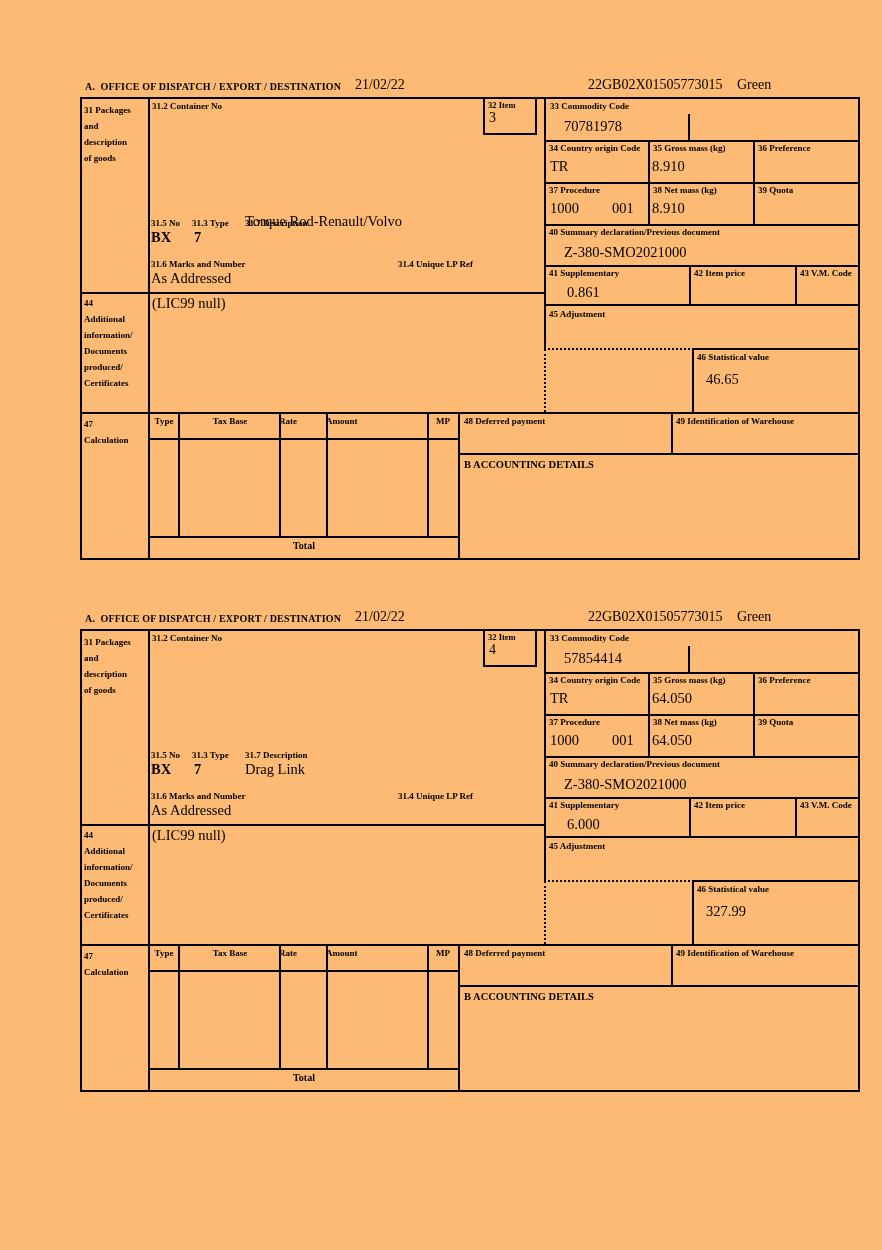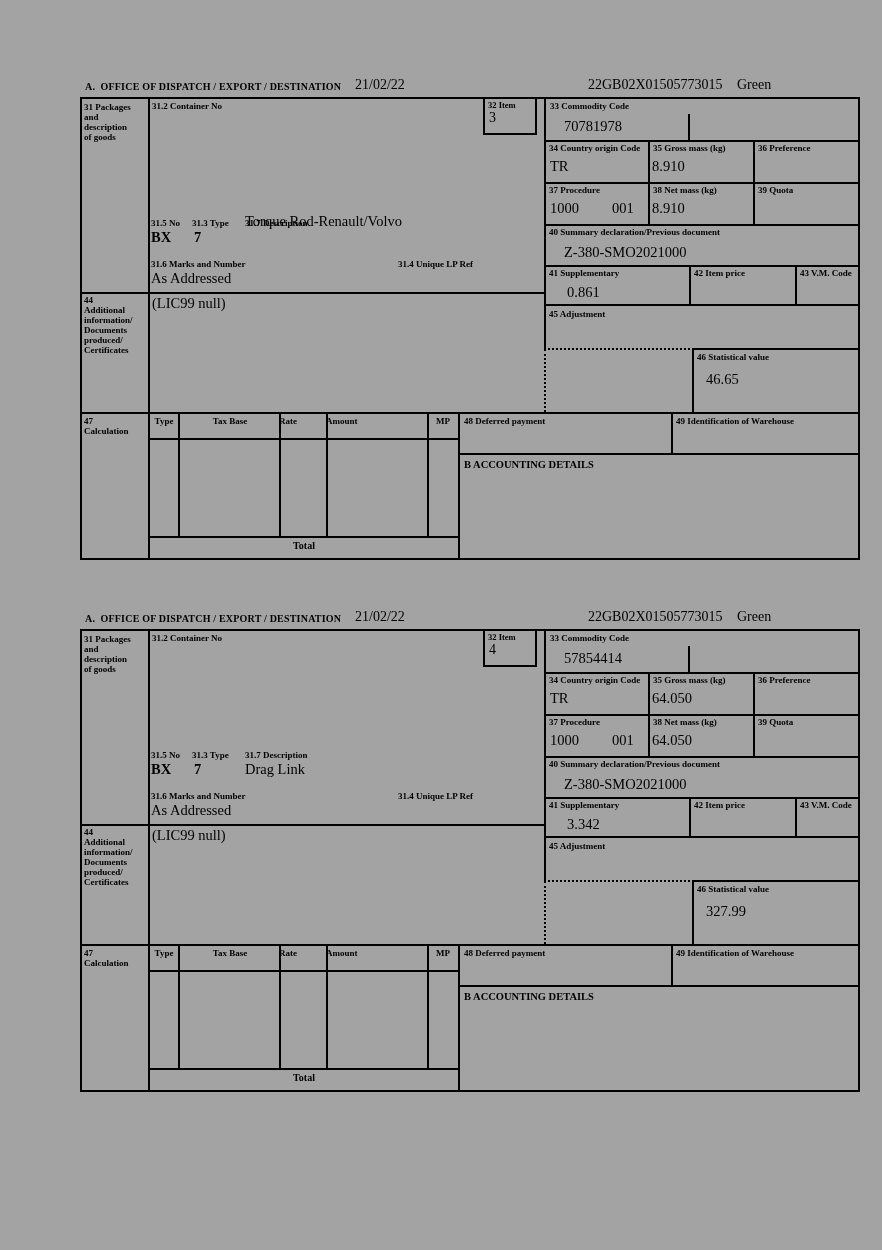--- a/index.html
+++ b/index.html
@@ -1,30 +1,30 @@
 <!DOCTYPE html>
 <html><head>
 <meta charset="utf-8">
 <style>
   html,body{margin:0;padding:0;background:#fff;}
-  #page{position:relative;width:882px;height:1250px;background:#a3a3a3;overflow:hidden;
+  #page{position:relative;width:882px;height:1250px;background:#fdba74;overflow:hidden;
         font-family:"Liberation Serif",serif;color:#000;}
   .decl{position:absolute;left:80px;width:781px;height:485px;}
   .decl:nth-of-type(1){top:75px;}
   .decl:nth-of-type(2){top:607px;}
   .hdr-office{position:absolute;left:5px;top:6px;font-size:10px;font-weight:bold;white-space:pre;letter-spacing:.2px;}
   .hdr-date{position:absolute;left:275px;top:2px;font-size:14px;}
   .hdr-mrn{position:absolute;left:508px;top:2px;font-size:14px;}
   .hdr-routing{position:absolute;left:657px;top:2px;font-size:14px;}
   .formbox{position:absolute;left:0;top:22px;width:780px;height:463px;border:2px solid #000;box-sizing:border-box;}
   .ln{position:absolute;background:#000;display:block;}
   .lnv-dot{position:absolute;width:0;border-left:2px dotted #000;display:block;}
   .lnh-dot{position:absolute;height:0;border-top:2px dotted #000;display:block;}
   .lb{position:absolute;font-size:9px;font-weight:bold;line-height:11px;white-space:pre;}
-  .lb.block{white-space:pre-line;line-height:10px;}
+  .lb.block{white-space:pre-line;line-height:16px;}
   .vl{position:absolute;font-size:14.5px;white-space:pre;}
   .itembox{position:absolute;left:401px;top:0;width:50px;height:34px;border:2px solid #000;border-top:none;box-sizing:content-box;}
   .itembox .lb{left:3px;top:1px;font-size:8.5px;}
   .itembox .vl{left:4px;top:11px;font-size:14px;}
   .ctr{text-align:center;}
   .rgt{text-align:left;}
 </style>
 </head>
 <body>
 
@@ -215,21 +215,21 @@
       <span class="lb" style="left:571px;top:86px;">38 Net mass (kg)</span>
       <span class="lb" style="left:676px;top:86px;">39 Quota</span>
       <span class="vl" style="left:468px;top:101px;">1000</span>
       <span class="vl" style="left:530px;top:101px;">001</span>
       <span class="vl" style="left:570px;top:101px;">64.050</span>
       <span class="lb" style="left:467px;top:128px;">40 Summary declaration/Previous document</span>
       <span class="vl" style="left:482px;top:145px;">Z-380-SMO2021000</span>
       <span class="lb" style="left:467px;top:169px;">41 Supplementary</span>
       <span class="lb" style="left:612px;top:169px;">42 Item price</span>
       <span class="lb" style="left:718px;top:169px;">43 V.M. Code</span>
-      <span class="vl" style="left:485px;top:185px;">3.342</span>
+      <span class="vl" style="left:485px;top:185px;">6.000</span>
       <span class="lb" style="left:467px;top:210px;">45 Adjustment</span>
       <span class="lb" style="left:615px;top:253px;">46 Statistical value</span>
       <span class="vl" style="left:624px;top:272px;">327.99</span>
 
       <span class="lb ctr" style="left:66px;top:317px;width:32px;">Type</span>
       <span class="lb ctr" style="left:98px;top:317px;width:100px;">Tax Base</span>
       <span class="lb rgt" style="left:197px;top:317px;width:44px;">Rate</span>
       <span class="lb rgt" style="left:244px;top:317px;width:88px;">Amount</span>
       <span class="lb ctr" style="left:345px;top:317px;width:32px;">MP</span>
       <span class="lb ctr" style="left:66px;top:441px;width:312px;font-size:10px;">Total</span>

